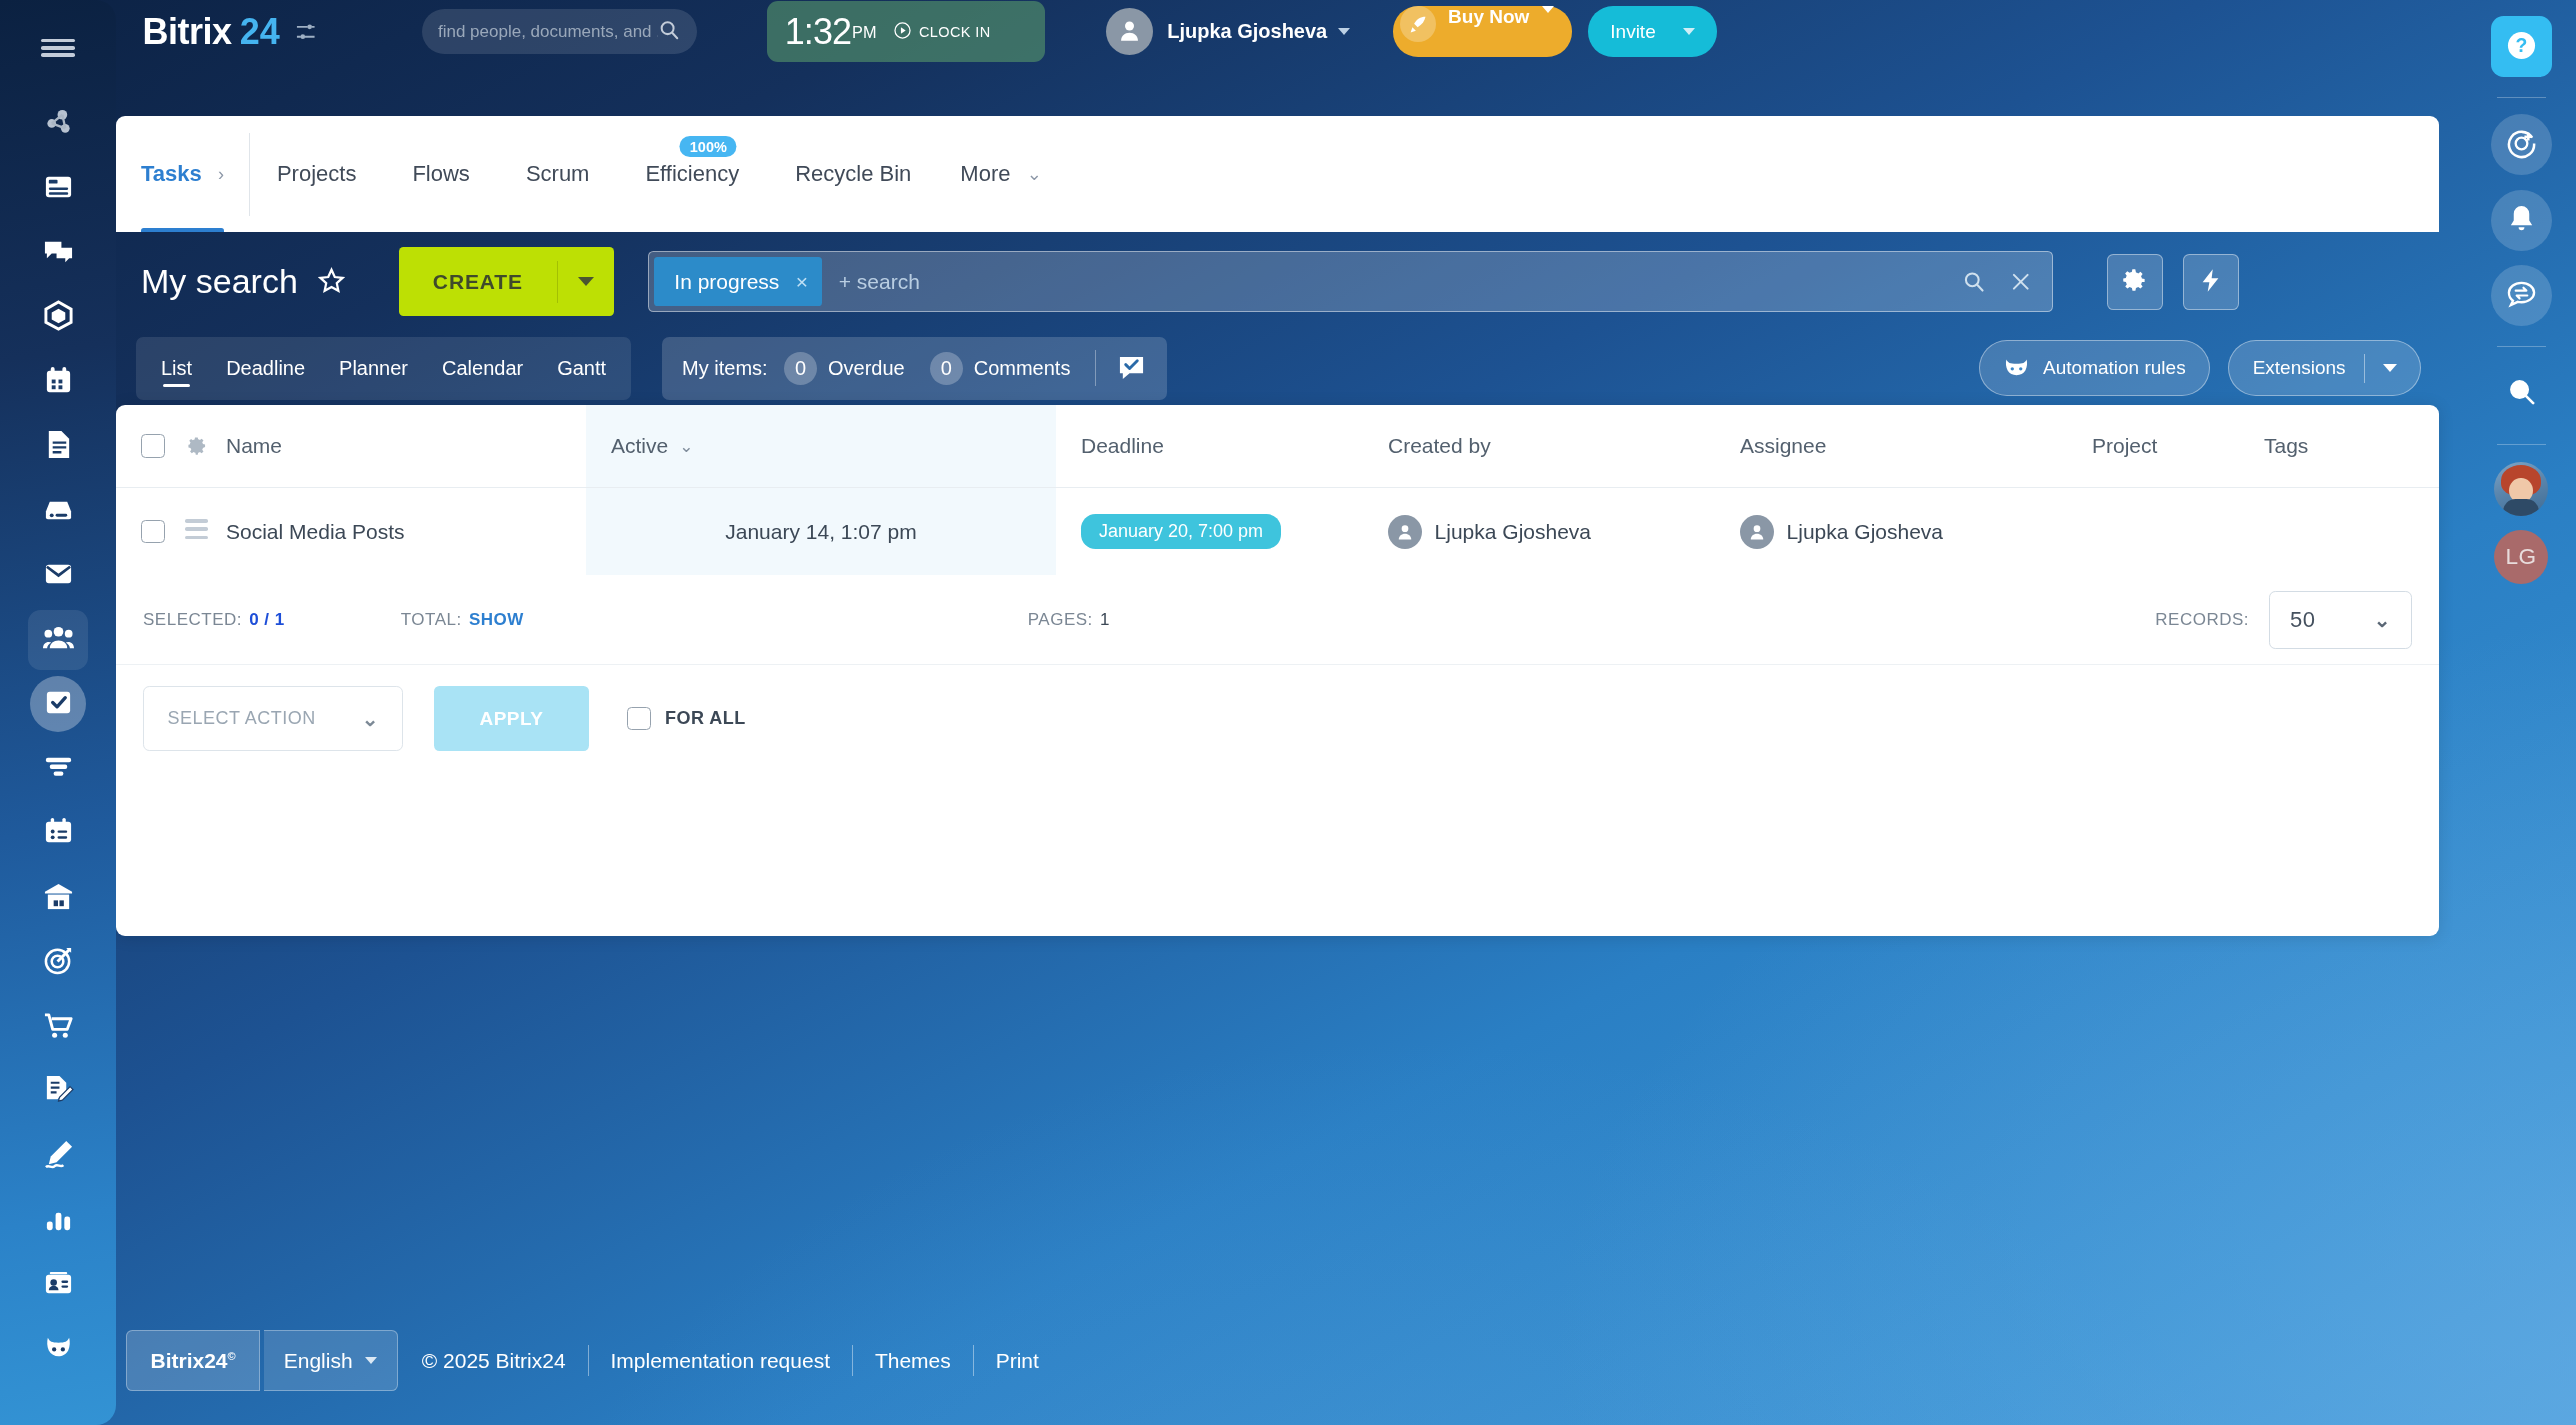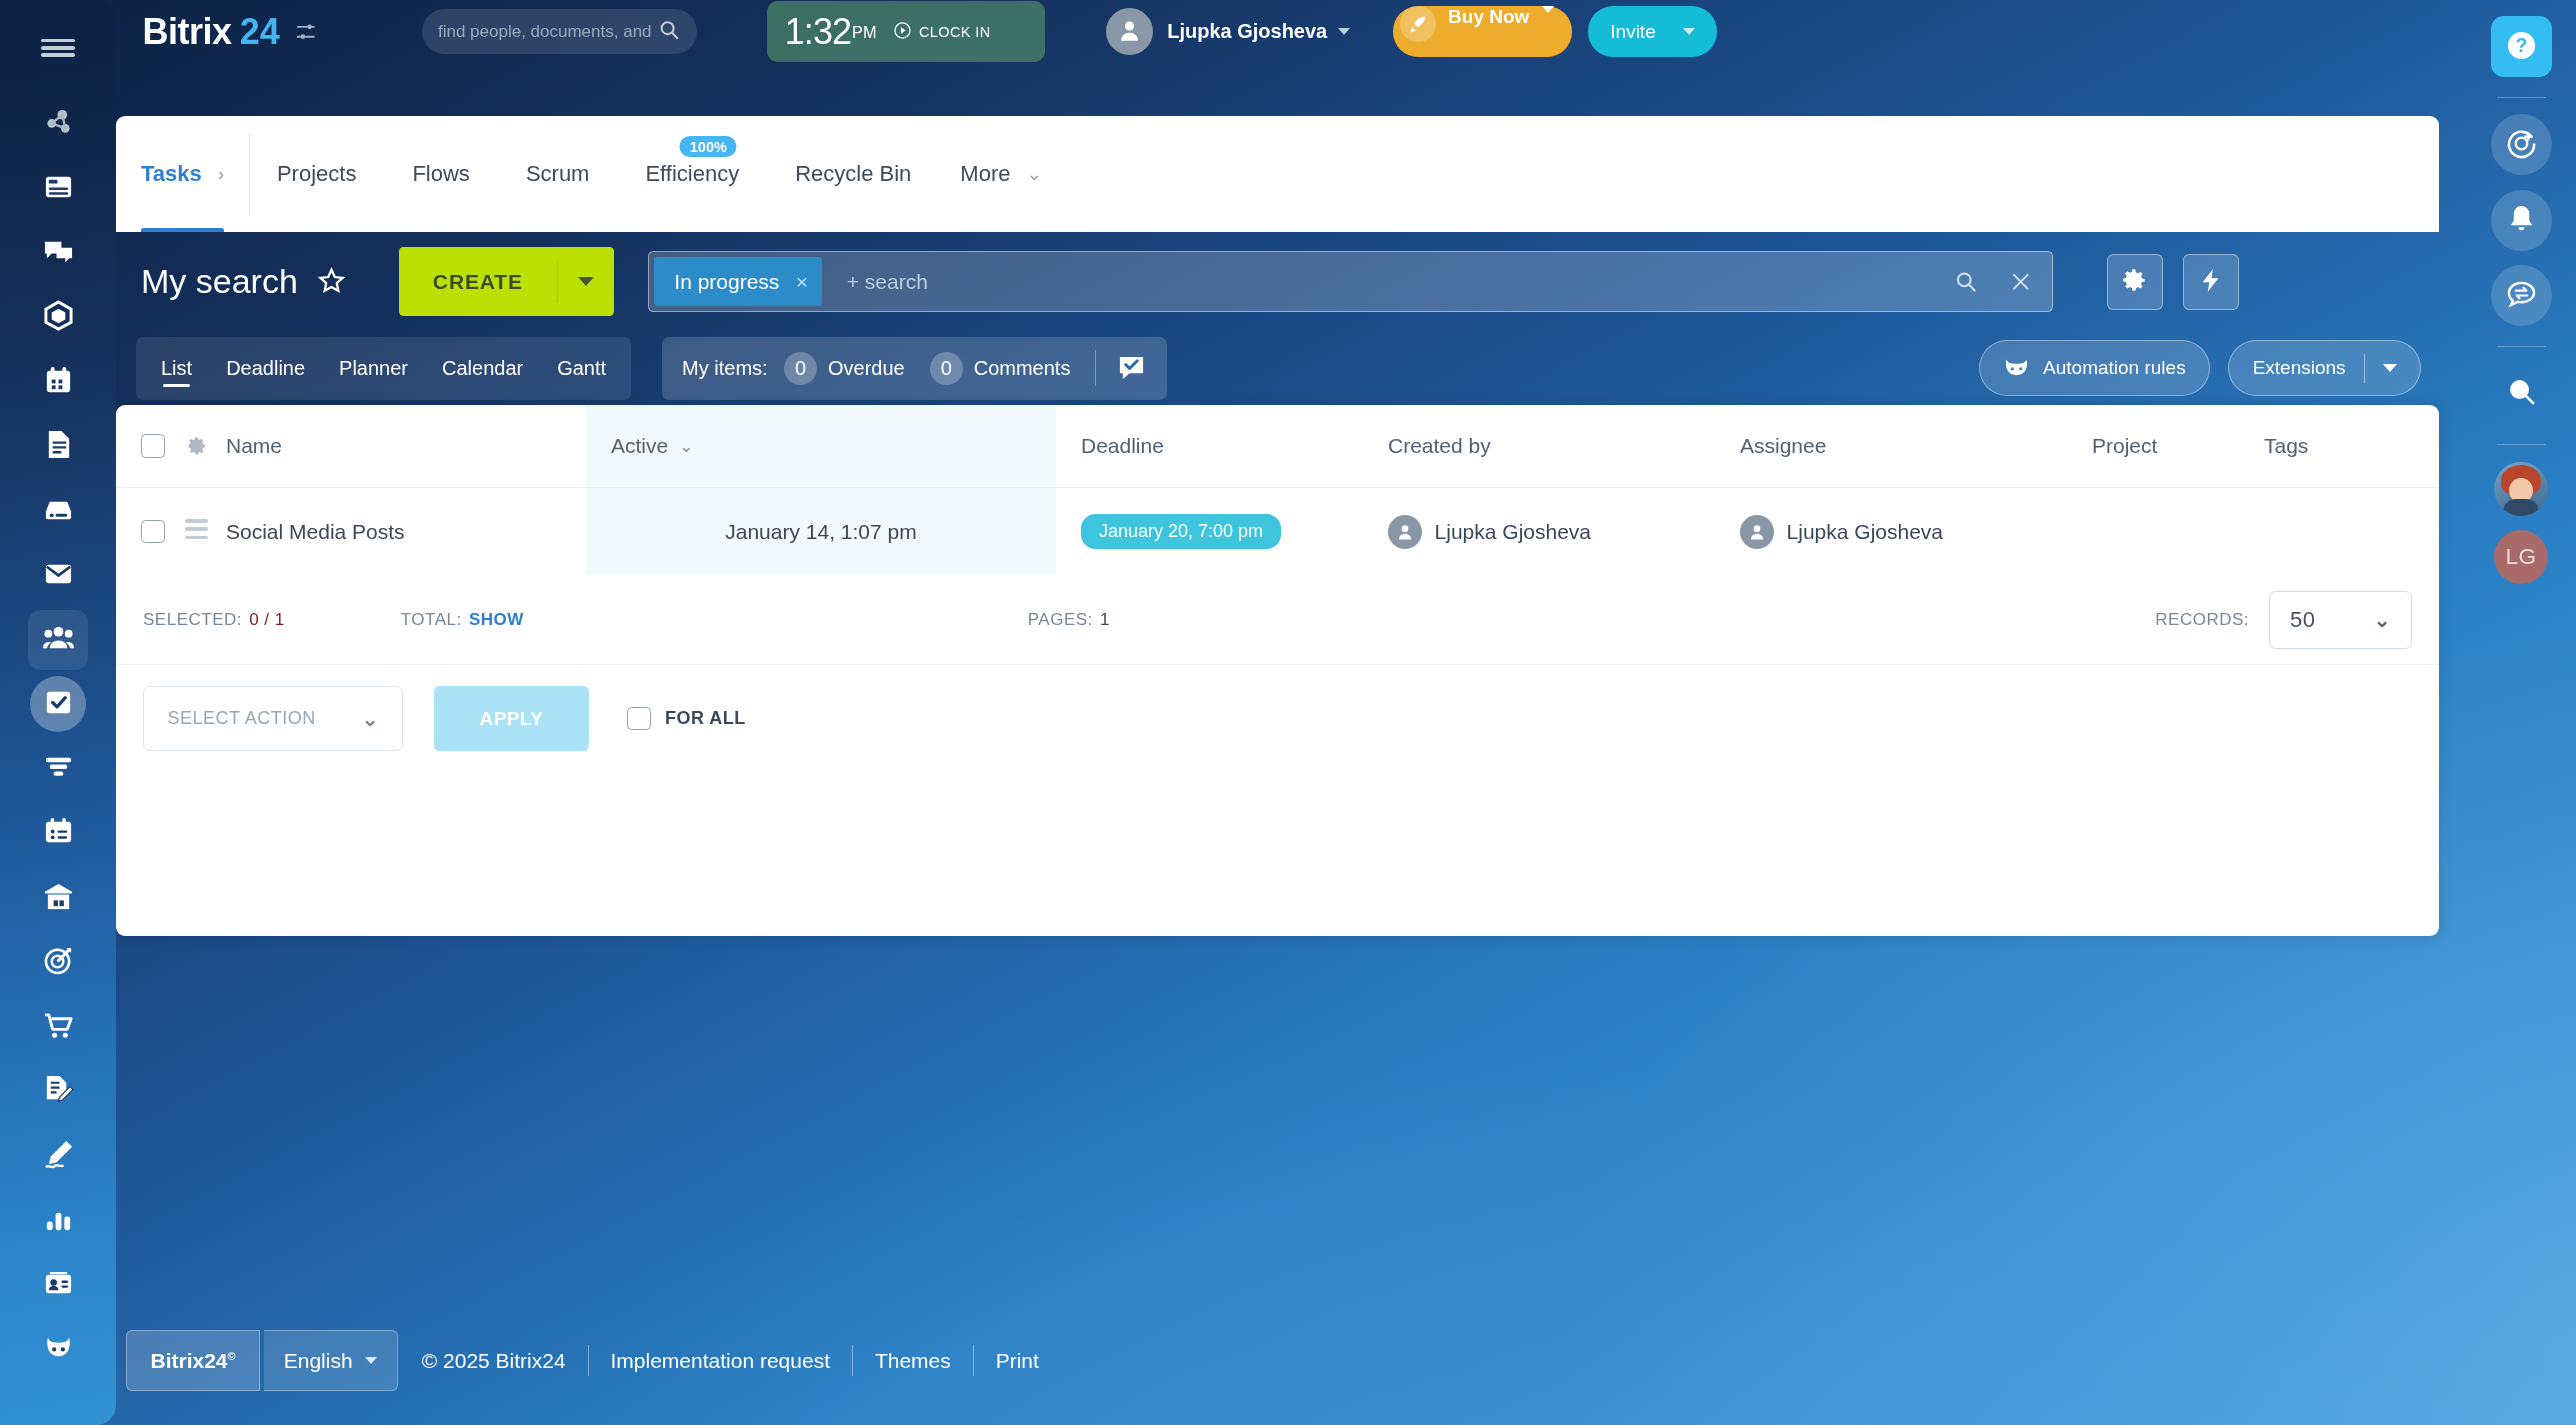--- a/index.html
+++ b/index.html
@@ -162,21 +162,21 @@
     margin-left: 54px; height: 69px; background: #bde004; border-radius: 4.5px;
     display: flex; align-items: center; cursor: pointer;
   }
   #createbtn .lbl { padding: 0 34px; color: #3f4a2b; font-size: 21px; font-weight: bold; letter-spacing: 0.9px; }
   #createbtn .div { width: 0.9px; height: 42px; background: rgba(0,0,0,0.14); }
   #createbtn .cr { width: 56px; display:flex; align-items:center; justify-content:center; }
   #createbtn .cr i { display:block; width:0; height:0; border-left: 8.1px solid transparent; border-right: 8.1px solid transparent; border-top: 9px solid #4a5531; }
   #filterbar {
     margin-left: 34px; width: 1405px; height: 61px; border-radius: 5.4px;
     background: rgba(255,255,255,0.20); border: 0.9px solid rgba(255,255,255,0.45);
-    display: flex; align-items: center; padding: 0 7.2px 0 5.4px; gap: 8px;
+    display: flex; align-items: center; padding: 0 7.2px 0 5.4px;
   }
   .chip {
     background: #2c8bc9; border-radius: 3.6px; height: 49px; display: flex; align-items: center;
     padding: 0 14.5px 0 20px; cursor: pointer;
   }
   .chip .ctext { color: #ffffff; font-size: 21px; }
   .chip .cx { margin-left: 16.3px; color: #bfe0f5; font-size: 21px; cursor: pointer; }
   #filterbar .plus { margin-left: 16.3px; color: #b9cee2; font-size: 21px; cursor: text; }
   #filterbar .spacer { flex: 1; }
   #filterbar .ficon { width: 47px; display:flex; align-items:center; justify-content:center; cursor:pointer; }
@@ -258,21 +258,21 @@
   }
   .mini-av { width: 34px; height: 34px; border-radius: 50%; background: #8a97a6; display:flex; align-items:center; justify-content:center; margin-right: 12.6px; }
   .mini-av svg { width: 20px; height: 20px; fill: #ffffff; }
   .sort-chev { margin-left: 11px; color:#808d9c; font-size: 17px; }
 
   #statusrow {
     height: 89px; display: flex; align-items: center; padding: 0 27px;
     font-size: 17px; color: #7b8794; letter-spacing: 0.5px;
   }
   #statusrow .k { font-weight: normal; }
-  #statusrow .v { color: #7f1d1d; font-weight: normal; margin-left: 7.2px; }
+  #statusrow .v { color: #1d4ed8; font-weight: bold; margin-left: 7.2px; }
   #statusrow .link { color: #2d7fd0; font-weight: bold; margin-left: 7.2px; cursor: pointer; }
   #statusrow .grp { margin-right: 116px; display:flex; align-items:center; }
   #statusrow .pages { margin-left: 388px; display:flex; align-items:center; }
   #statusrow .pages .v { color:#3c4856; font-weight: normal; }
   #statusrow .spacer { flex: 1; }
   #statusrow .recgrp { display:flex; align-items:center; }
   #recsel {
     margin-left: 20px; width: 143px; height: 58px; border: 0.9px solid #d3dce4; border-radius: 6.3px;
     display:flex; align-items:center; justify-content:space-between; padding: 0 20px; cursor: pointer;
   }

